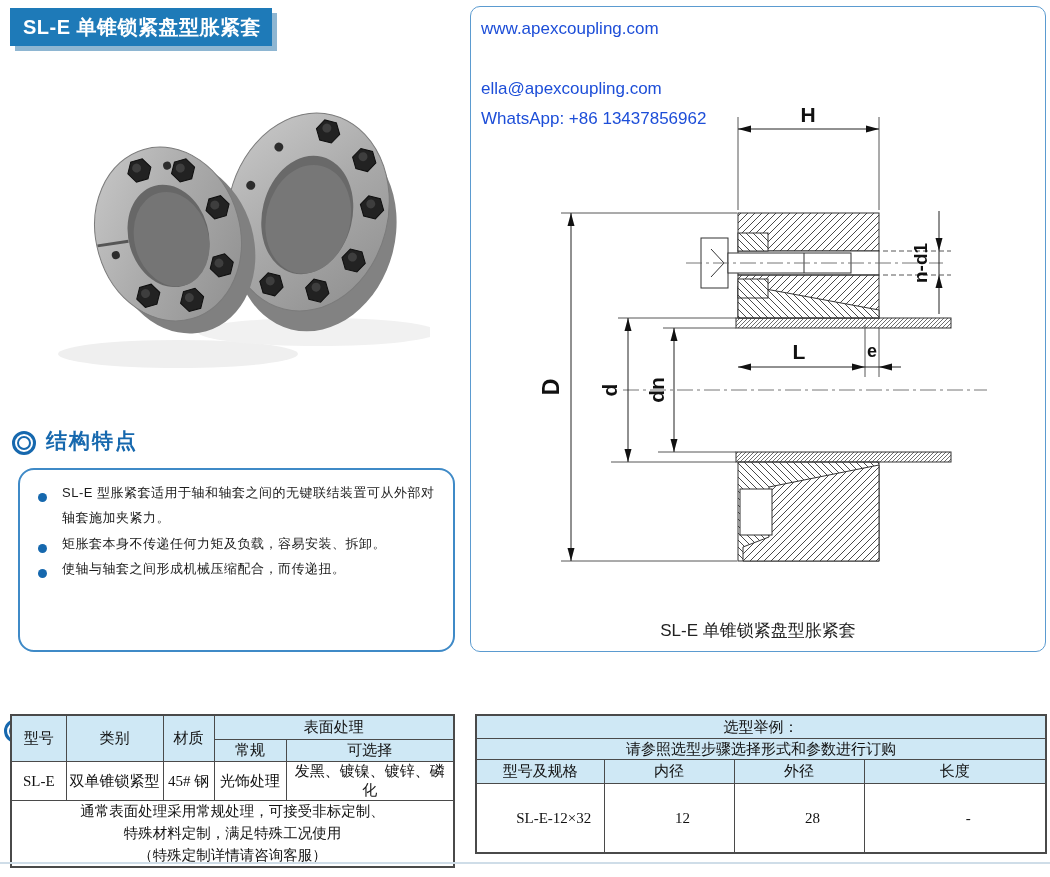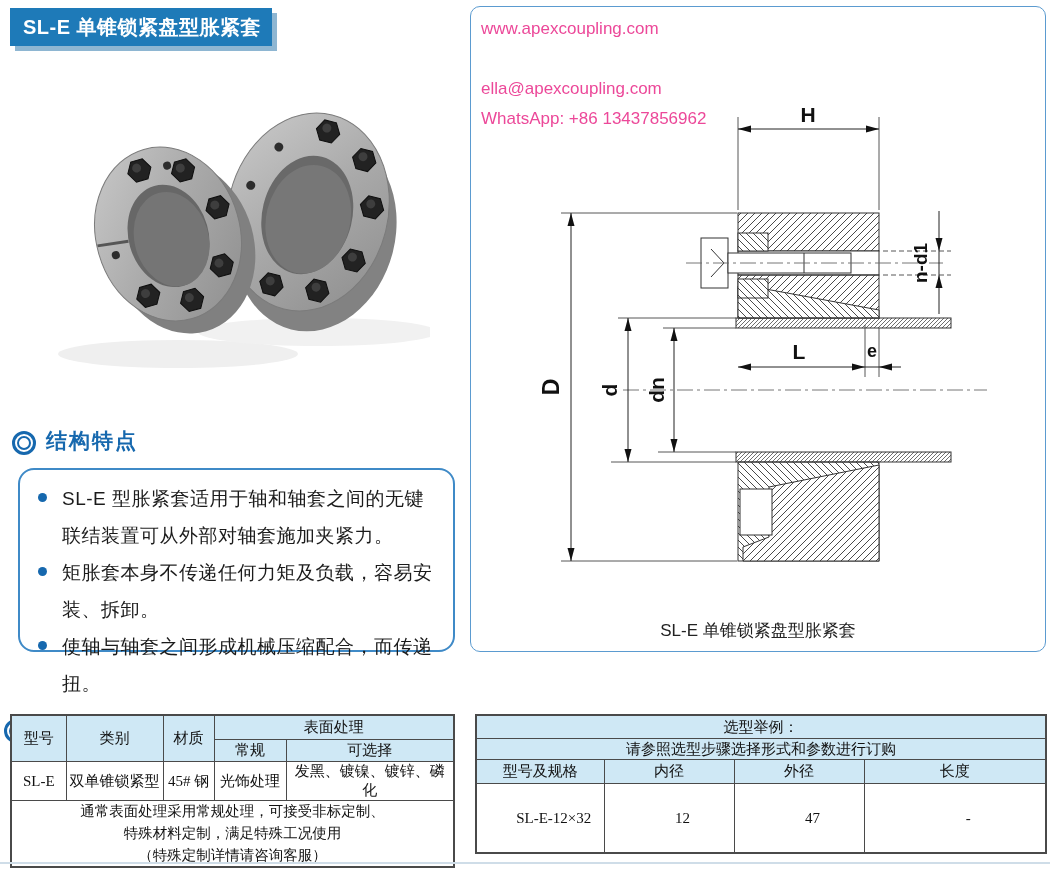--- a/index.html
+++ b/index.html
@@ -7,39 +7,39 @@
         font-family:"Liberation Sans","DejaVu Sans",sans-serif;color:#111;}
 
   
   .banner{position:absolute;left:10px;top:8px;width:262px;height:38px;background:#1e7ab8;
           box-shadow:5px 5px 0 0 rgba(30,110,165,.5);display:flex;align-items:center;padding-left:13px;box-sizing:border-box;}
   .banner span{color:#fff;font-size:20px;font-weight:bold;letter-spacing:.5px;white-space:nowrap;}
 
   
   .panel{position:absolute;left:470px;top:6px;width:576px;height:646px;border:1.5px solid #5b9bd0;
          border-radius:10px;box-sizing:border-box;background:#fff;}
-  .contact-line{position:absolute;left:10px;font-size:17px;color:#ec4899;white-space:nowrap;}
+  .contact-line{position:absolute;left:10px;font-size:17px;color:#1d4ed8;white-space:nowrap;}
   .c1{top:12px;} .c2{top:72px;} .c3{top:102px;}
   .drawing{position:absolute;left:0;top:0;width:576px;height:644px;}
   .drawing text{font-family:"Liberation Sans","DejaVu Sans",sans-serif;fill:#111;font-weight:bold;}
   .caption{position:absolute;left:0;top:612px;width:100%;text-align:center;font-size:17px;color:#222;}
 
   
   .section-head{position:absolute;display:flex;align-items:flex-end;gap:10px;}
   .feat-head{left:12px;top:427px;} .param-head{left:4px;top:675px;margin-top:40px;}
   .bullseye{width:18px;height:18px;border:3px solid #1668ae;border-radius:50%;position:relative;flex:0 0 auto;}
   .bullseye::after{content:"";position:absolute;inset:2px;border:2.5px solid #1668ae;border-radius:50%;}
   .section-title{font-size:21px;font-weight:bold;color:#1668ae;letter-spacing:2px;white-space:nowrap;}
 
   
   .features-box{position:absolute;left:18px;top:468px;width:437px;height:184px;border:2px solid #3f8ac7;
                 border-radius:16px;box-sizing:border-box;padding:10px 16px 6px 12px;}
   .feat-item{display:flex;}
   .feat-item .dot{width:9px;height:9px;background:#1668ae;border-radius:50%;margin:13px 15px 0 6px;flex:0 0 auto;}
-  .feat-item .txt{font-size:19px;color:#1b1b1b;line-height:1.95;letter-spacing:.5px;}
+  .feat-item .txt{font-size:13px;color:#1b1b1b;line-height:1.95;letter-spacing:.5px;}
 
   
   table{border-collapse:collapse;table-layout:fixed;
         font-family:"Liberation Serif","DejaVu Serif",serif;font-size:15px;color:#111;}
   td,th{border:1px solid #4a4a4a;text-align:center;vertical-align:middle;font-weight:normal;padding:0 2px;overflow:hidden;}
   .hd{background:#cfe8f5;}
   .spec-table{position:absolute;left:10px;top:714px;width:443px;border:2px solid #4a4a4a;padding-left:13px;}
   .spec-table tr.r1 td{height:23px;} .spec-table tr.r2 td{height:21px;} .spec-table tr.r3 td{height:23px;}
   .spec-table .note-cell{height:62px;font-size:14.5px;line-height:1.5;white-space:pre-line;background:#fff;}
   .sel-table{position:absolute;left:475px;top:714px;width:570px;border:2px solid #4a4a4a;}
@@ -284,20 +284,20 @@
     </tr>
     <tr class="t3">
       <td class="hd">型号及规格</td>
       <td class="hd">内径</td>
       <td class="hd">外径</td>
       <td class="hd">长度</td>
     </tr>
     <tr class="t4">
       <td>SL-E-12×32</td>
       <td>12</td>
-      <td>47</td>
+      <td>28</td>
       <td>-</td>
     </tr>
   </tbody>
     </table>
 
   <div class="bottom-divider"></div>
 </div>
 
 </body></html>

